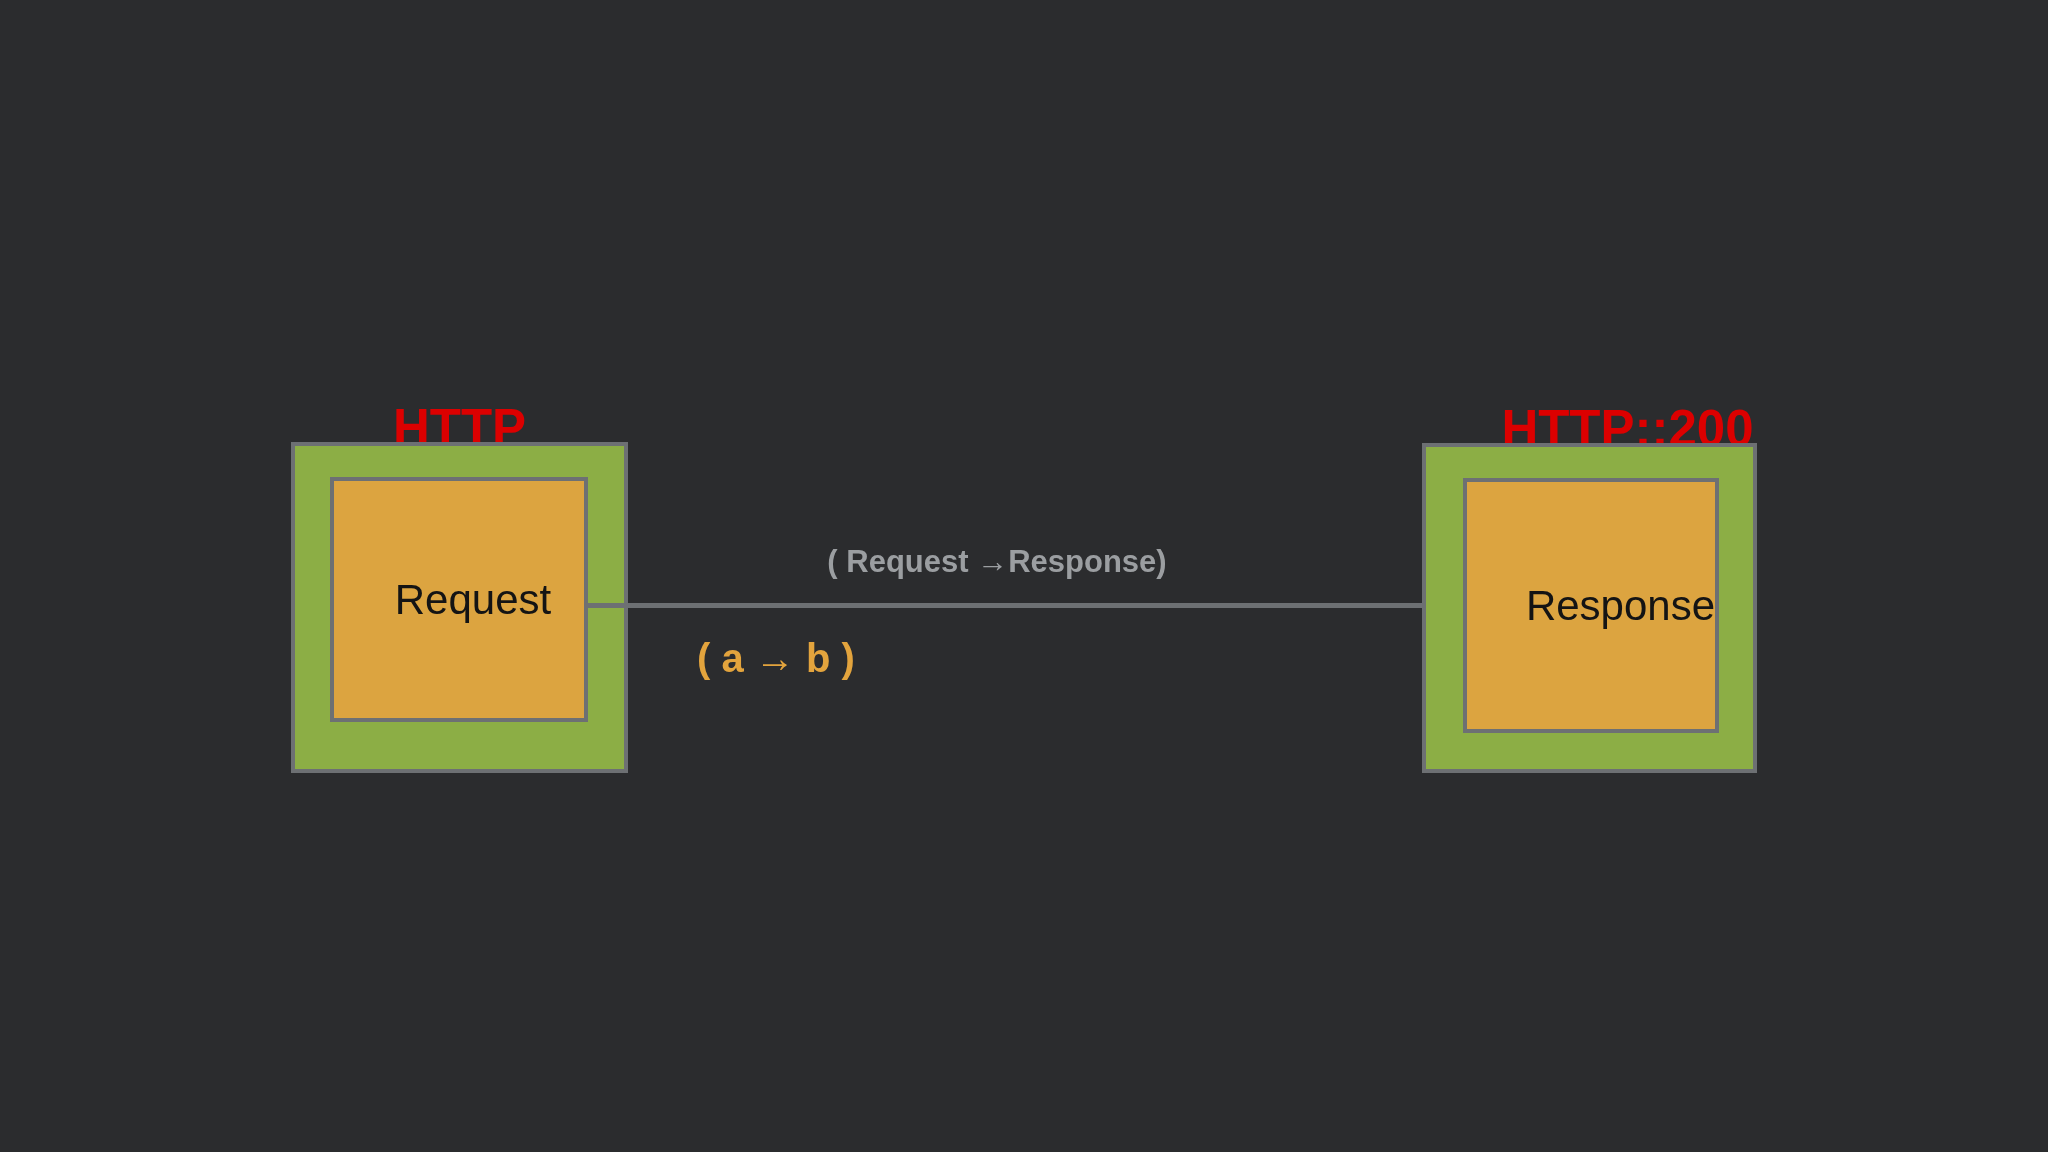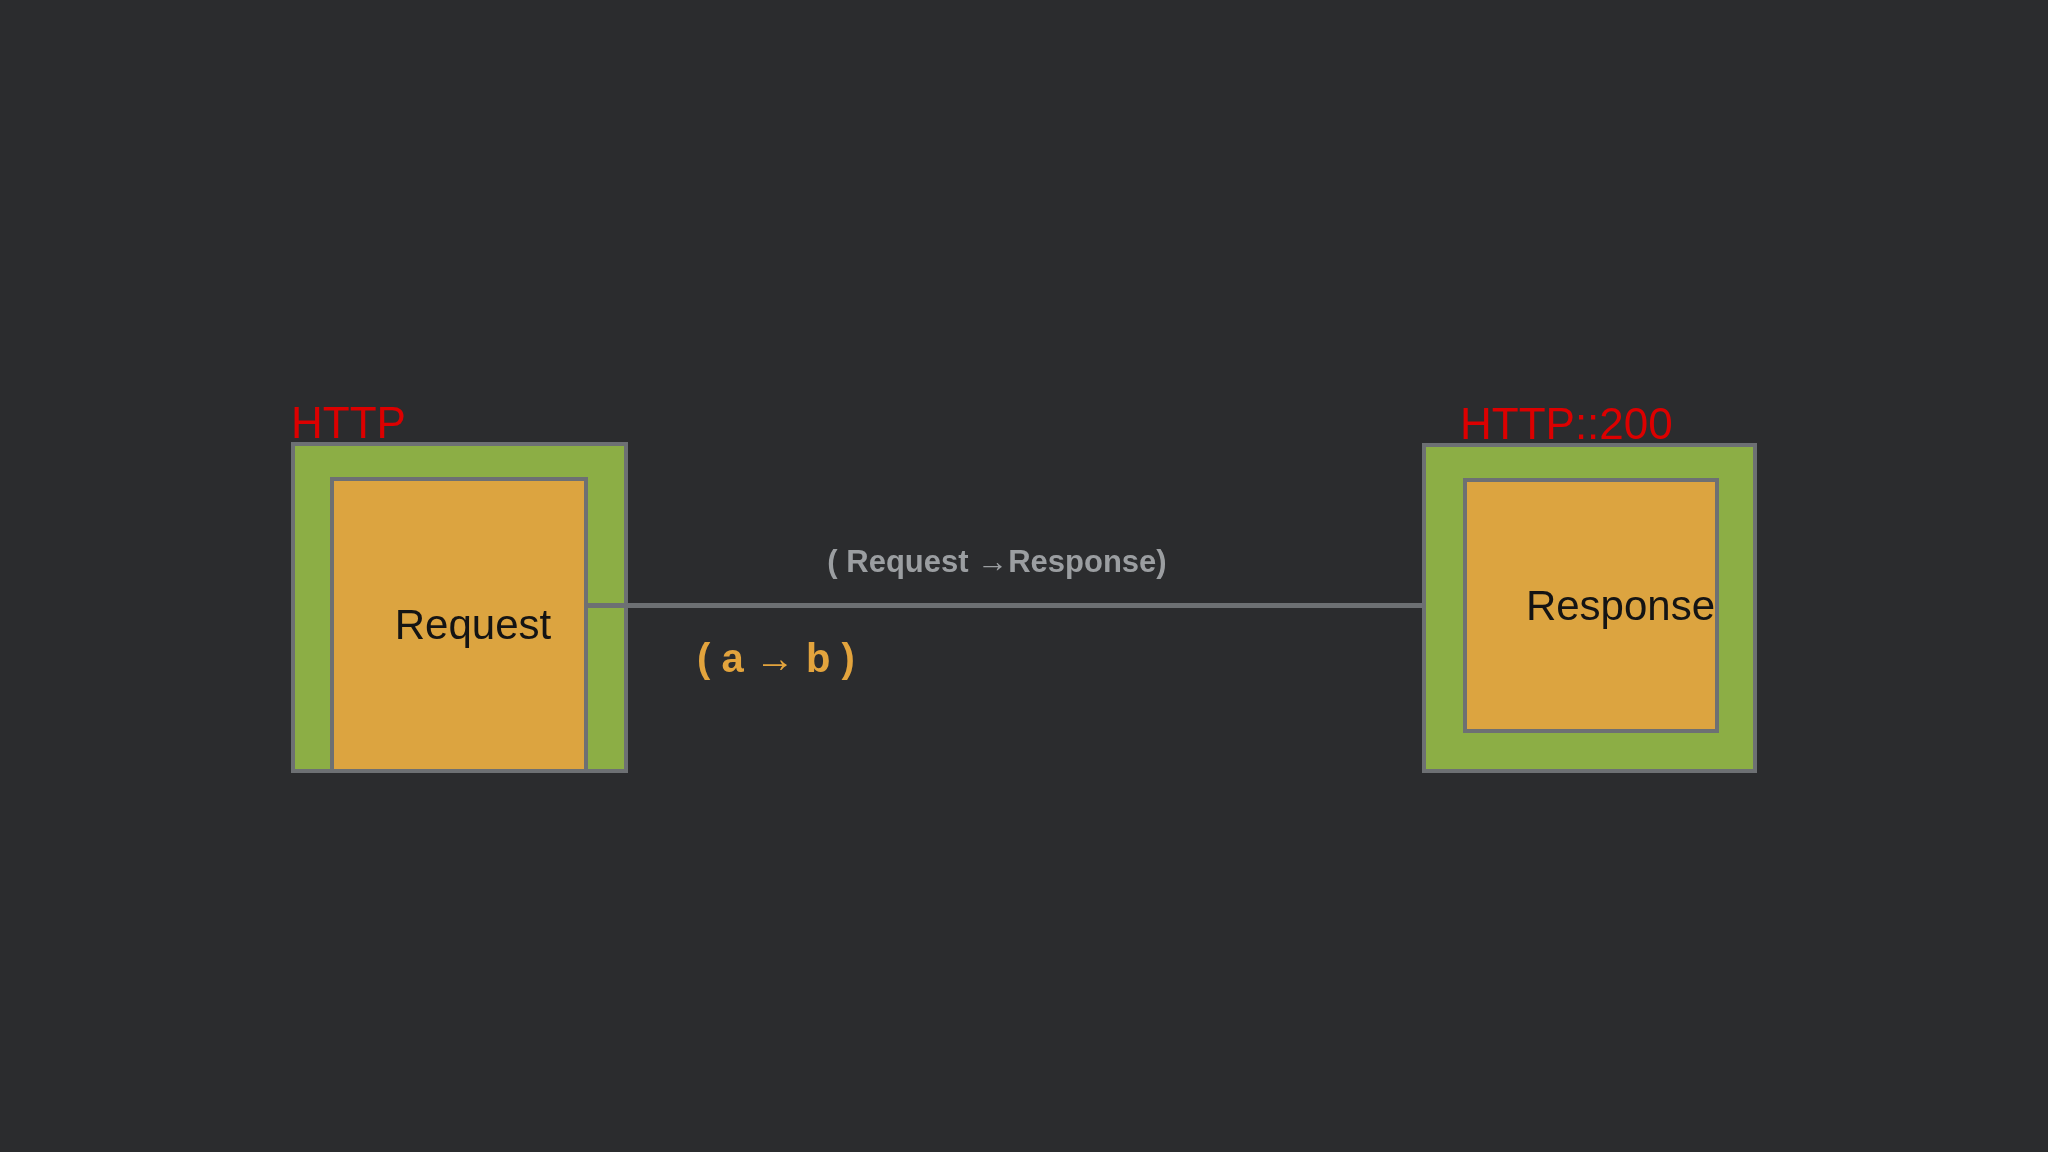--- a/index.html
+++ b/index.html
@@ -11,22 +11,23 @@
   .canvas {
     position: relative;
     width: 2048px;
     height: 1152px;
     background: #2b2c2e;
     overflow: hidden;
   }
   .node-title {
     position: absolute;
     color: #dc0000;
-    font-size: 44px;
-    font-weight: normal;
+    font-size: 51px;
+    font-weight: bold;
+    text-align: center;
     letter-spacing: 0px;
   }
   .node-title.left  { left: 291px; width: 337px; top: 398px; }
   .node-title.right { left: 1460px; width: 335px; top: 399px; }
 
   .node-outer {
     position: absolute;
     background: #8cae45;
     border: 4px solid #6d7073;
     box-sizing: border-box;
@@ -36,21 +37,21 @@
 
   .node-inner {
     position: absolute;
     background: #dca440;
     border: 4px solid #6d7073;
     box-sizing: border-box;
     display: flex;
     align-items: center;
     justify-content: center;
   }
-  .node-inner.left  { left: 330px;  top: 477px; width: 258px; height: 296px; padding-left: 28px; }
+  .node-inner.left  { left: 330px;  top: 477px; width: 258px; height: 245px; padding-left: 28px; }
   .node-inner.right { left: 1463px; top: 478px; width: 256px; height: 255px; justify-content: flex-end; }
 
   .node-label {
     color: #141414;
     font-size: 42px;
     font-weight: normal;
   }
 
   .edge-line {
     position: absolute;

